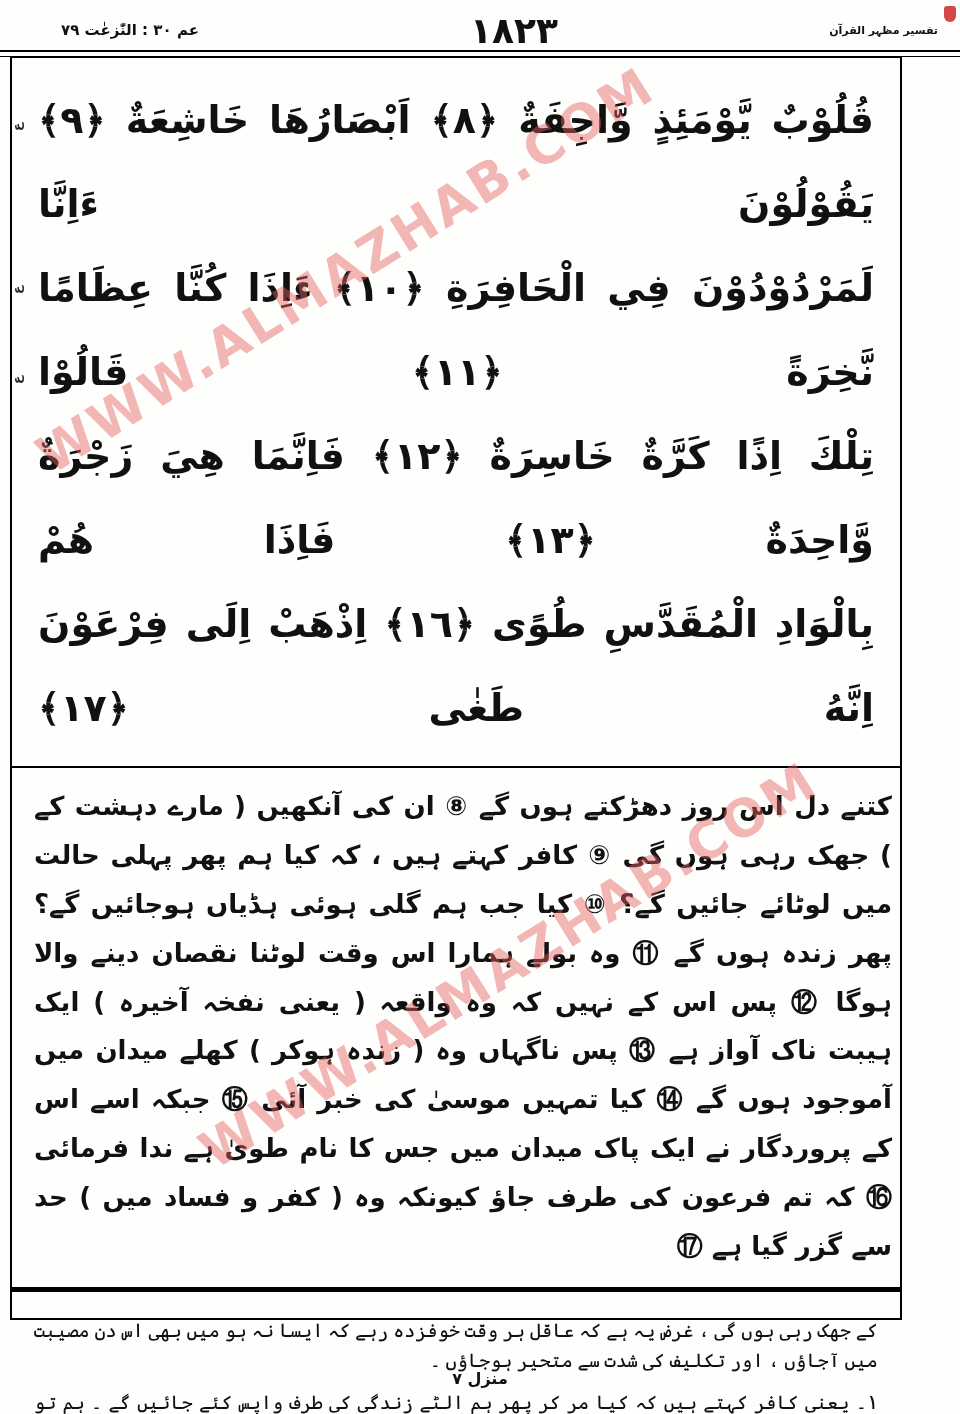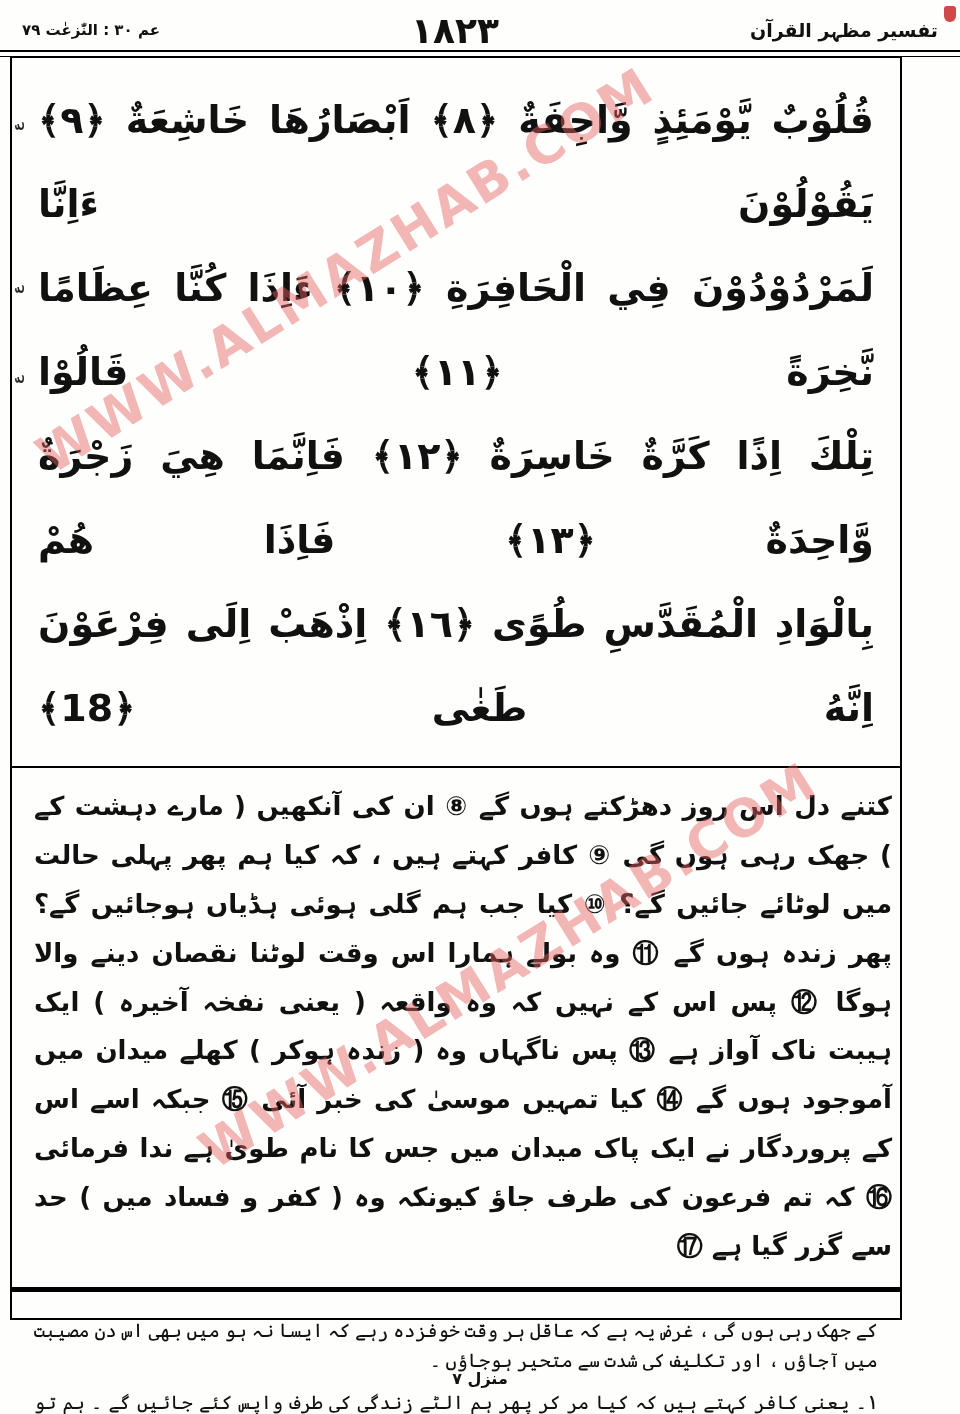--- a/index.html
+++ b/index.html
@@ -11,23 +11,23 @@
     font-family:"DejaVu Sans", sans-serif;
     direction:rtl;
     overflow:hidden;
     color:#111;
   }
   
   .header-row{
     position:absolute;top:10px;right:22px;left:22px;height:40px;
     display:flex;justify-content:space-between;align-items:center;
   }
-  .header-book-title{font-size:19px;font-weight:bold;}
+  .header-book-title{font-size:11px;font-weight:bold;}
   .page-number{font-size:36px;font-weight:bold;letter-spacing:2px;}
-  .header-surah-ref{font-size:15px;font-weight:bold;}
+  .header-surah-ref{font-size:15px;font-weight:bold;margin-left:39px;}
   .header-rule{
     position:absolute;top:50px;right:0;left:0;height:4px;
     border-top:2px solid #000;border-bottom:1px solid #000;
   }
   
   .margin-note{
     position:absolute;left:10px;width:34px;
     writing-mode:vertical-rl;transform:rotate(180deg);
     font-size:12px;font-weight:bold;color:#222;text-align:center;
   }
@@ -114,21 +114,21 @@
   <div class="margin-note mn1">ع</div>
   <div class="margin-note mn2">ع</div>
   <div class="margin-note mn3">ع</div>
 
   <div class="content-box">
 
     <div class="quran-block">
       <div class="q-line">قُلُوْبٌ يَّوْمَئِذٍ وَّاجِفَةٌ ﴿٨﴾ اَبْصَارُهَا خَاشِعَةٌ ﴿٩﴾ يَقُوْلُوْنَ ءَاِنَّا</div>
       <div class="q-line">لَمَرْدُوْدُوْنَ فِي الْحَافِرَةِ ﴿١٠﴾ ءَاِذَا كُنَّا عِظَامًا نَّخِرَةً ﴿١١﴾ قَالُوْا</div>
       <div class="q-line">تِلْكَ اِذًا كَرَّةٌ خَاسِرَةٌ ﴿١٢﴾ فَاِنَّمَا هِيَ زَجْرَةٌ وَّاحِدَةٌ ﴿١٣﴾ فَاِذَا هُمْ</div>
-      <div class="q-line">بِالْوَادِ الْمُقَدَّسِ طُوًى ﴿١٦﴾ اِذْهَبْ اِلَى فِرْعَوْنَ اِنَّهُ طَغٰى ﴿18﴾</div>
+      <div class="q-line">بِالْوَادِ الْمُقَدَّسِ طُوًى ﴿١٦﴾ اِذْهَبْ اِلَى فِرْعَوْنَ اِنَّهُ طَغٰى ﴿١٧﴾</div>
     </div>
 
     <div class="translation-block">کتنے دل اس روز دھڑکتے ہوں گے ⑧ ان کی آنکھیں ( مارے دہشت کے ) جھک رہی ہوں گی ⑨ کافر کہتے ہیں ، کہ کیا ہم پھر پہلی حالت میں لوٹائے جائیں گے؟ ⑩ کیا جب ہم گلی ہوئی ہڈیاں ہوجائیں گے؟ پھر زندہ ہوں گے ⑪ وہ بولے ہمارا اس وقت لوٹنا نقصان دینے والا ہوگا ⑫ پس اس کے نہیں کہ وہ واقعہ ( یعنی نفخہ آخیرہ ) ایک ہیبت ناک آواز ہے ⑬ پس ناگہاں وہ ( زندہ ہوکر ) کھلے میدان میں آموجود ہوں گے ⑭ کیا تمہیں موسیٰ کی خبر آئی ⑮ جبکہ اسے اس کے پروردگار نے ایک پاک میدان میں جس کا نام طویٰ ہے ندا فرمائی ⑯ کہ تم فرعون کی طرف جاؤ کیونکہ وہ ( کفر و فساد میں ) حد سے گزر گیا ہے ⑰</div>
 
     <div class="divider-thick"></div>
 
     <div class="commentary-block">
       <p>کے جھک رہی ہوں گی ، غرض یہ ہے کہ عاقل ہر وقت خوفزدہ رہے کہ ایسا نہ ہو میں بھی اس دن مصیبت میں آجاؤں ، اور تکلیف کی شدت سے متحیر ہوجاؤں ۔</p>
       <p>۱۔ یعنی کافر کہتے ہیں کہ کیا مر کر پھر ہم الٹے زندگی کی طرف واپس کئے جائیں گے ۔ ہم تو نہیں سمجھ سکتے کہ گلی ہوئی ہڈیوں میں دوبارہ جان پڑ جائے گی ۔ ایسا ہوا تو یہ صورت ہمارے لئے بڑے ٹوٹے اور نقصان دینے والی ہوگی ، کیونکہ ہم نے اس زندگی کیلئے کوئی سامان نہیں کیا ۔ یہ تمسخر سے کہتے تھے یعنی مسلمان ہماری نسبت ایسا سمجھتے ہیں ، حالانکہ وہاں مرنے کے بعد سرے سے دوسری زندگی ہی نہیں ، نقصان اور خسارہ کا کیا ذکر ۔</p>
 

